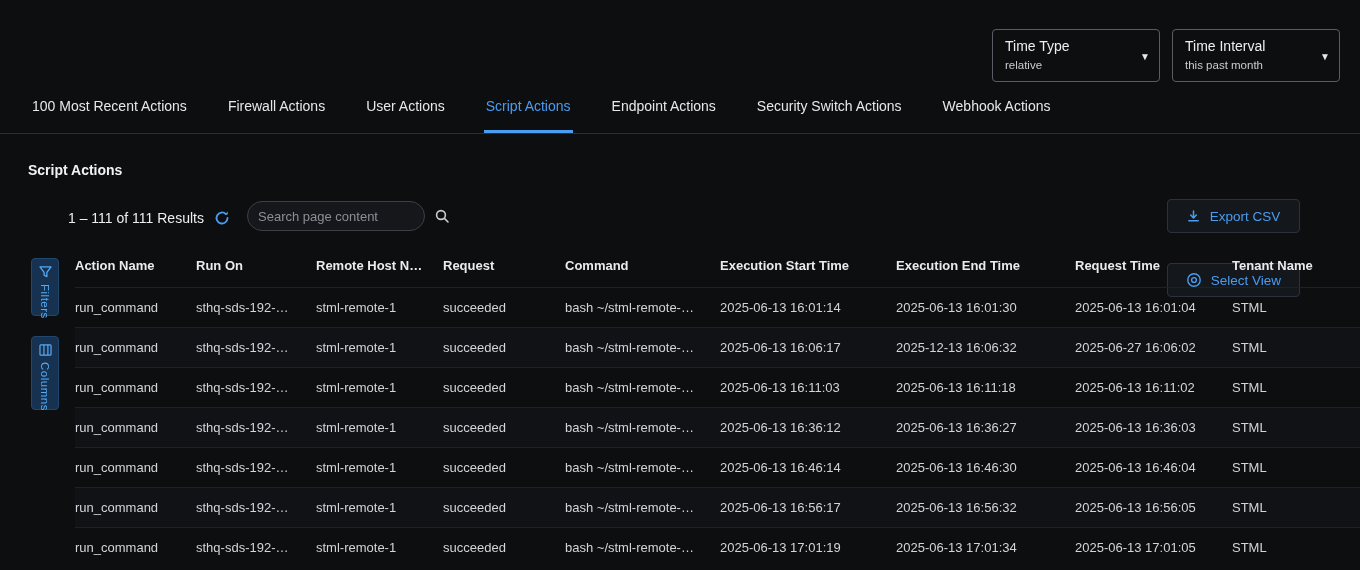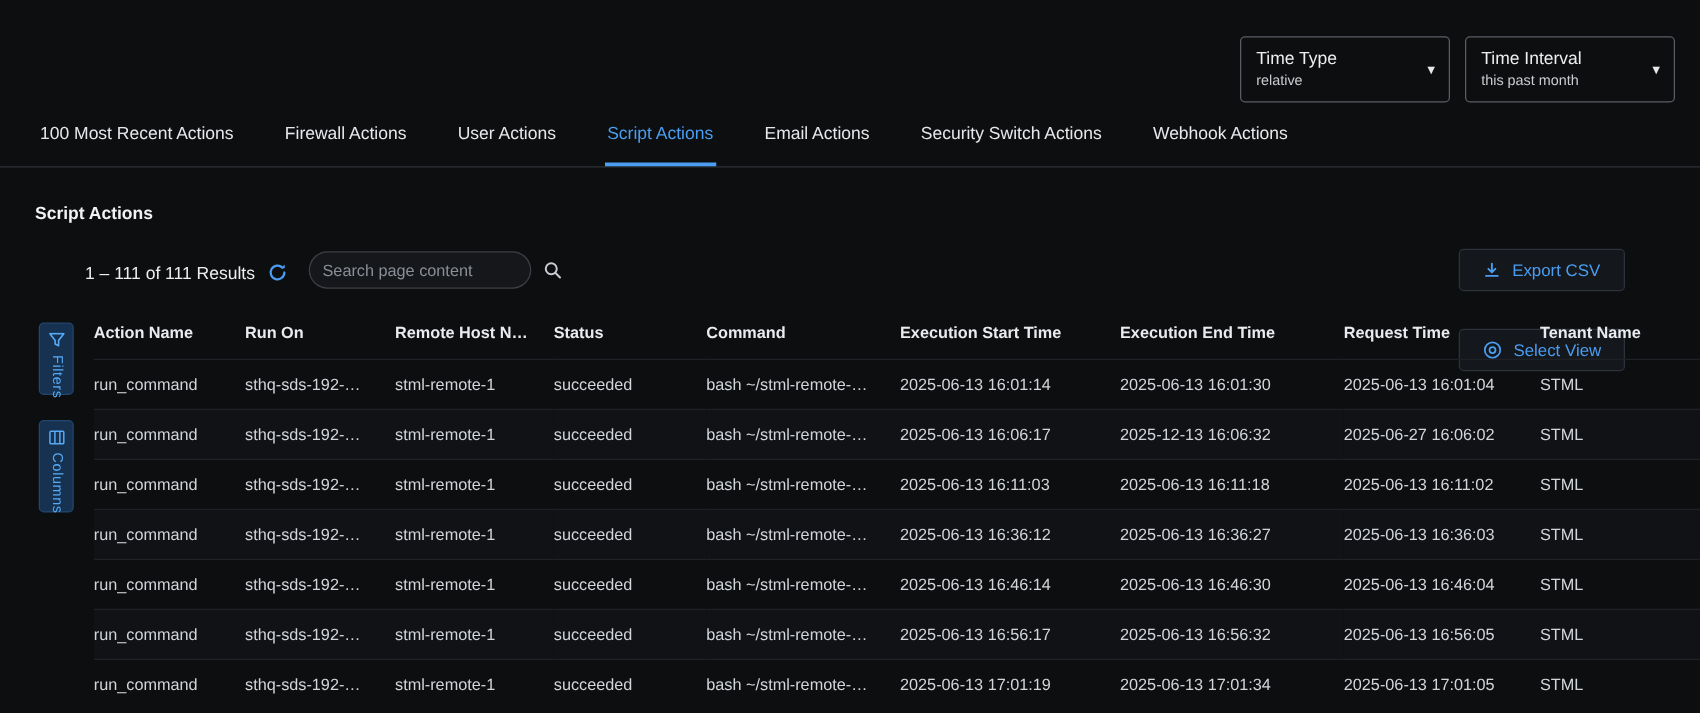--- a/index.html
+++ b/index.html
@@ -211,21 +211,21 @@
     <div class="tc-value">this past month</div>
     <span class="caret">▼</span>
   </div>
 </div>
 
 <nav class="tabbar" id="tabbar">
     <div class="tab">100 Most Recent Actions</div>
     <div class="tab">Firewall Actions</div>
     <div class="tab">User Actions</div>
     <div class="tab active">Script Actions</div>
-    <div class="tab">Email Actions</div>
+    <div class="tab">Endpoint Actions</div>
     <div class="tab">Security Switch Actions</div>
     <div class="tab">Webhook Actions</div>
   </nav>
 
 <div class="page-title">Script Actions</div>
 
 <div class="results-line">
   <span>1 – 111 of 111 Results</span>
   <span class="refresh-icon">
     <svg width="16" height="16" viewBox="0 0 16 16">
@@ -296,21 +296,21 @@
         <col style="width: 176px;">
         <col style="width: 179px;">
         <col style="width: 157px;">
         <col style="width: 128px;">
       </colgroup>
     <thead>
         <tr id="header-row">
           <th>Action Name</th>
           <th>Run On</th>
           <th>Remote Host N…</th>
-          <th>Status</th>
+          <th>Request</th>
           <th>Command</th>
           <th>Execution Start Time</th>
           <th>Execution End Time</th>
           <th>Request Time</th>
           <th>Tenant Name</th>
         </tr>
       </thead>
     <tbody id="table-body">
         <tr>
           <td>run_command</td>

